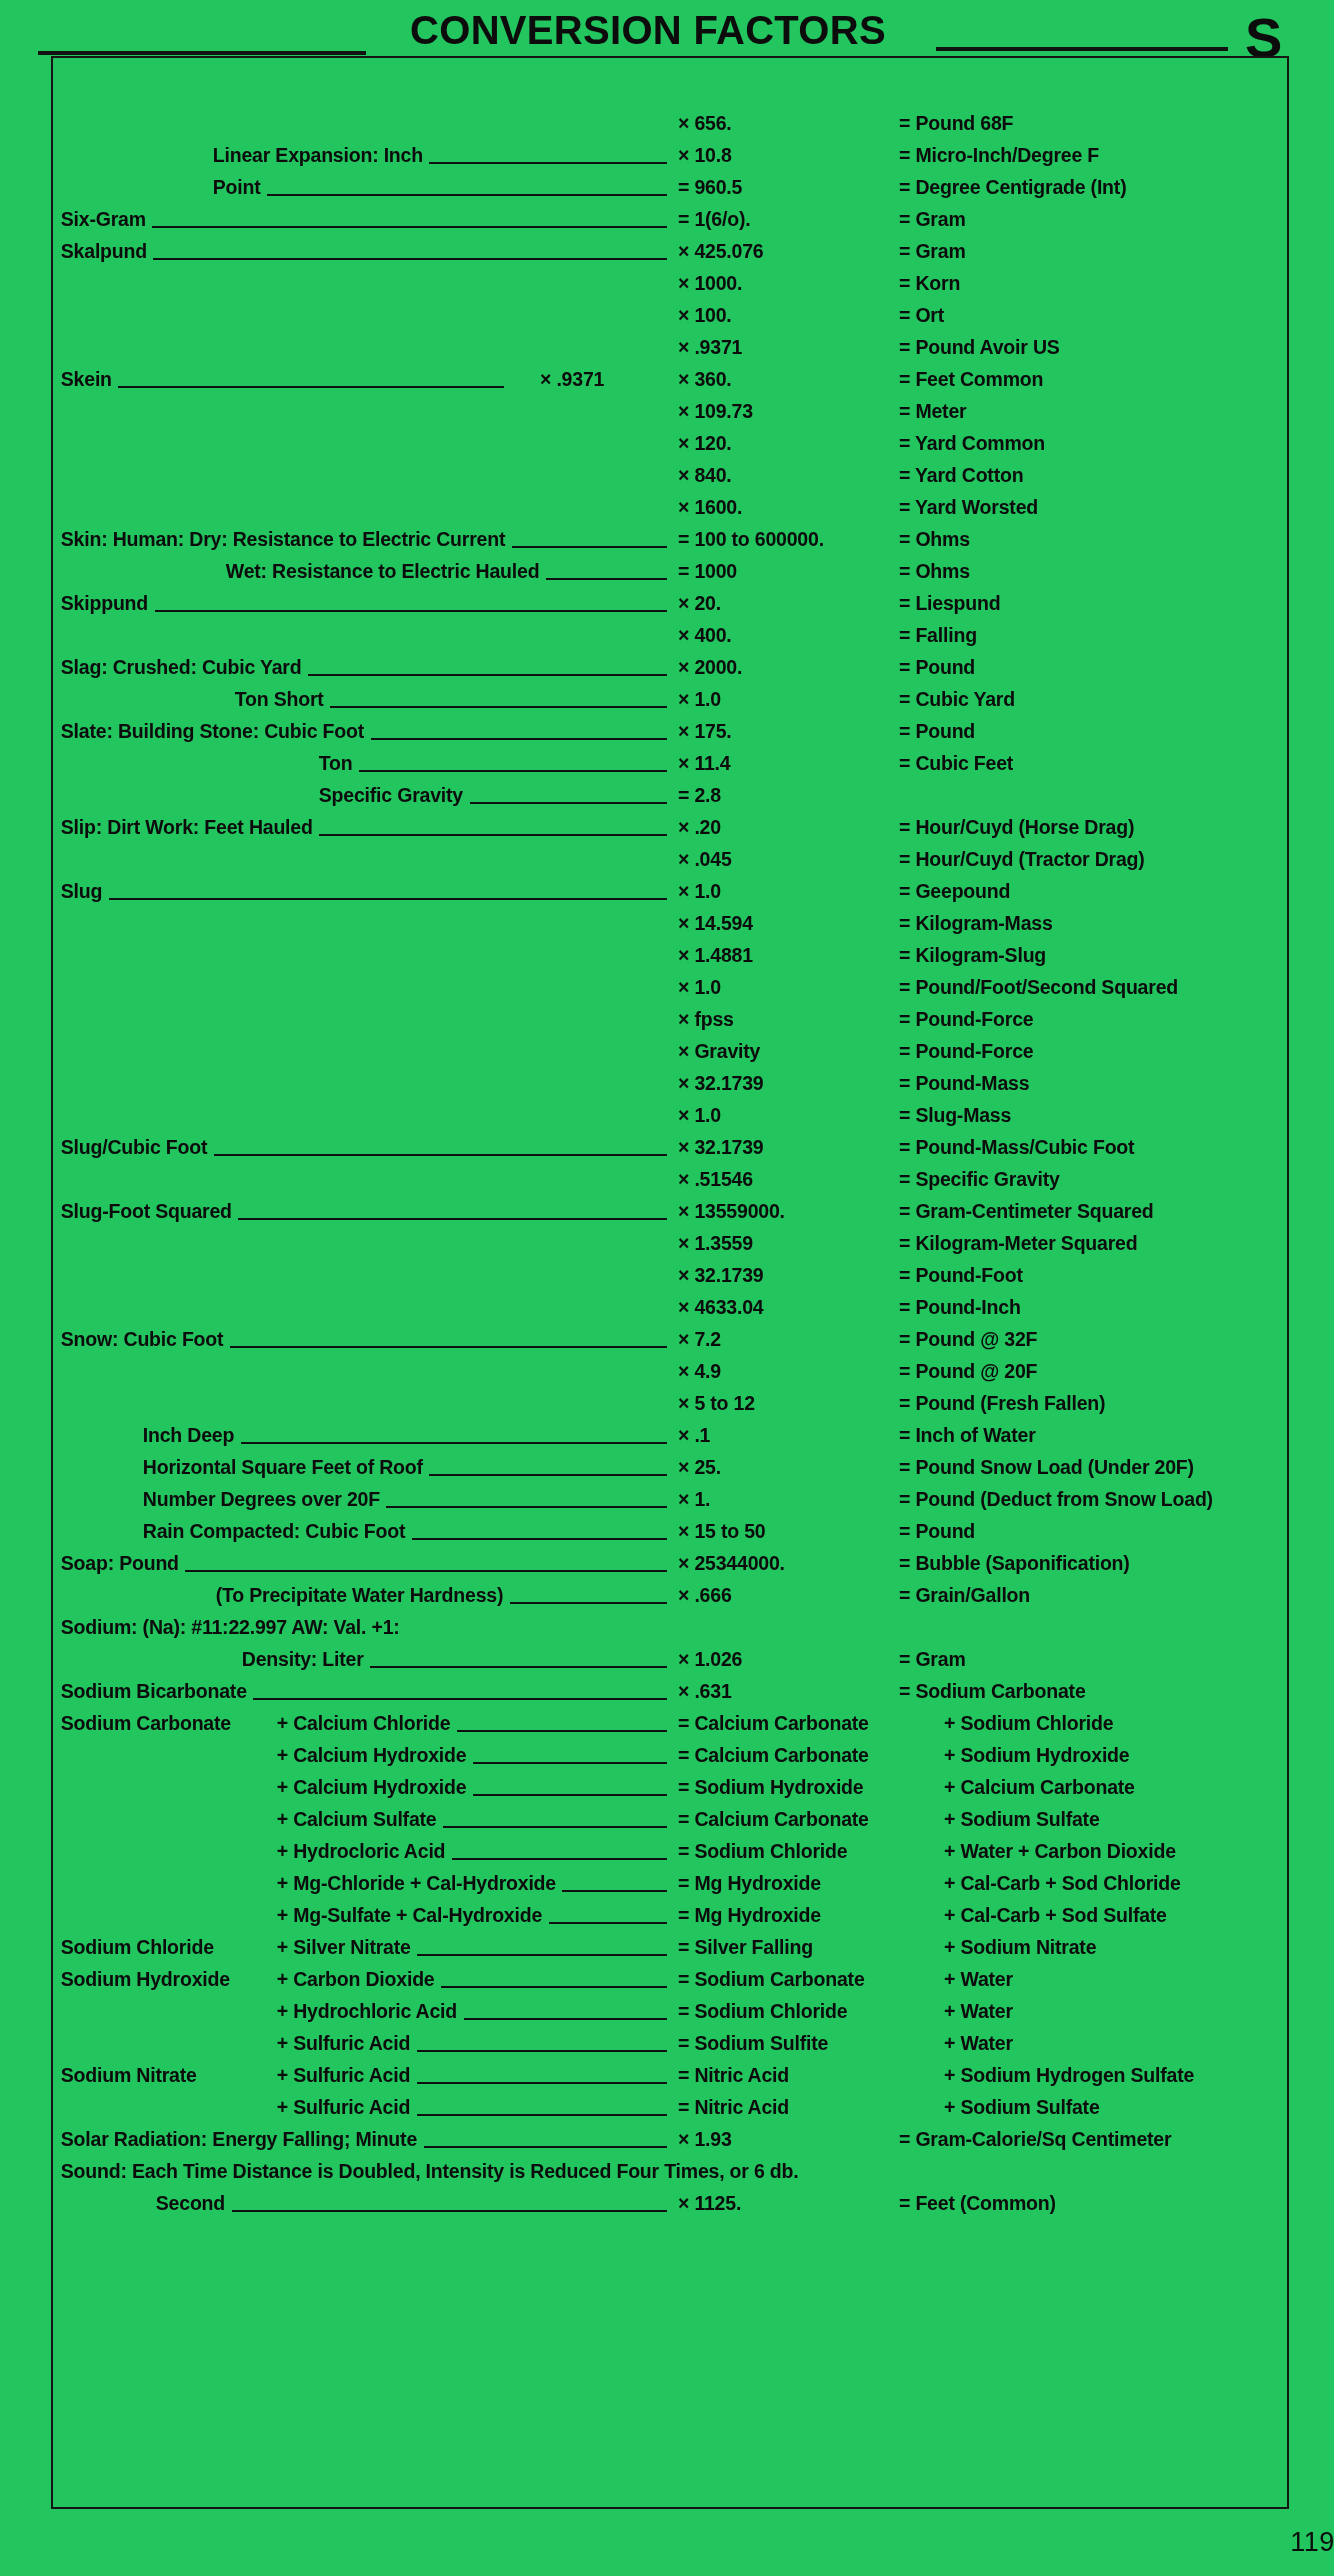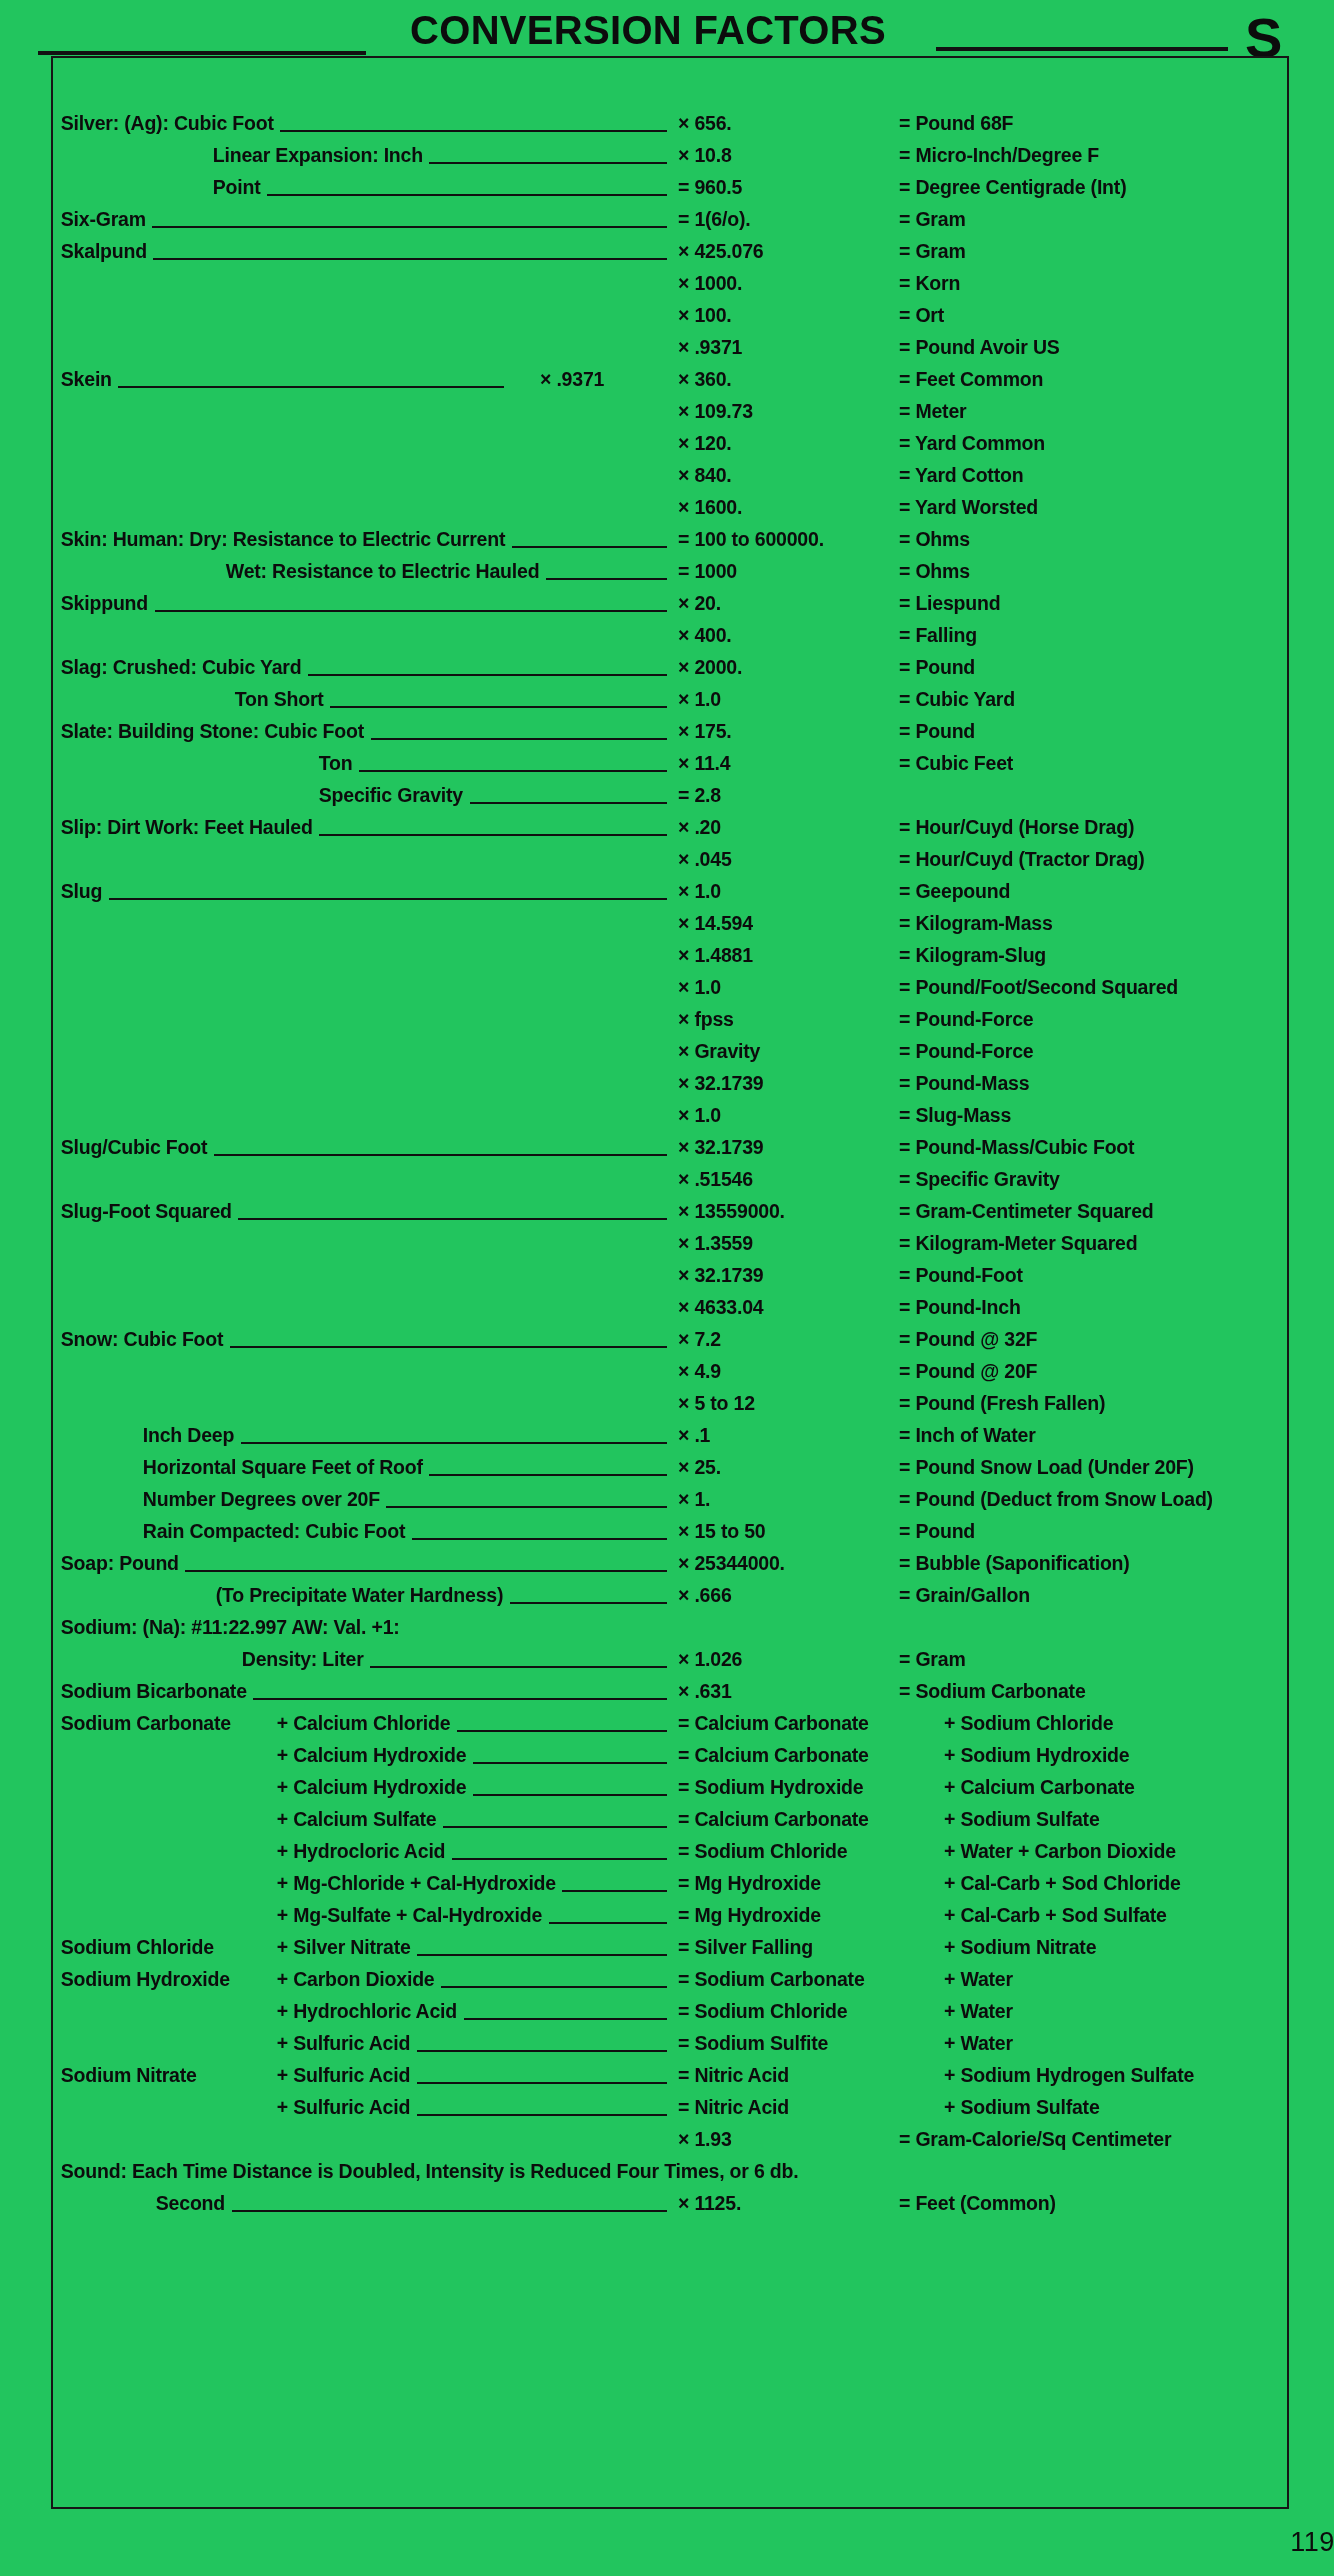--- a/index.html
+++ b/index.html
@@ -82,24 +82,20 @@
 <div class="page">
 
   <div class="rule rule-left"></div>
   <h1 class="page-title">CONVERSION FACTORS</h1>
   <div class="rule rule-right"></div>
   <div class="section-letter">S</div>
 
   <div class="box">
     <div class="rows" id="rows">
         <div class="rowline">
-          <div class="flexpart">
-            <span class="label ind-a">Silver: (Ag): Cubic Foot</span>
-            <span class="leader"></span>
-          </div>
           <span class="col2">× 656.</span>
           <span class="col3">= Pound 68F</span>
         </div>
         <div class="rowline">
           <div class="flexpart">
             <span class="label ind-d">Linear Expansion: Inch</span>
             <span class="leader"></span>
           </div>
           <span class="col2">× 10.8</span>
           <span class="col3">= Micro-Inch/Degree F</span>
@@ -521,20 +517,24 @@
         </div>
         <div class="rowline chem">
           <div class="flexpart">
             <span class="label ind-i">+ Sulfuric Acid</span>
             <span class="leader"></span>
           </div>
           <span class="col2">= Nitric Acid</span>
           <span class="col3">+ Sodium Sulfate</span>
         </div>
         <div class="rowline">
+          <div class="flexpart">
+            <span class="label ind-a">Solar Radiation: Energy Falling; Minute</span>
+            <span class="leader"></span>
+          </div>
           <span class="col2">× 1.93</span>
           <span class="col3">= Gram-Calorie/Sq Centimeter</span>
         </div>
         <div class="rowline">
           <div class="flexpart">
             <span class="label ind-a">Sound: Each Time Distance is Doubled, Intensity is Reduced Four Times, or 6 db.</span>
           </div>
         </div>
         <div class="rowline">
           <div class="flexpart">

